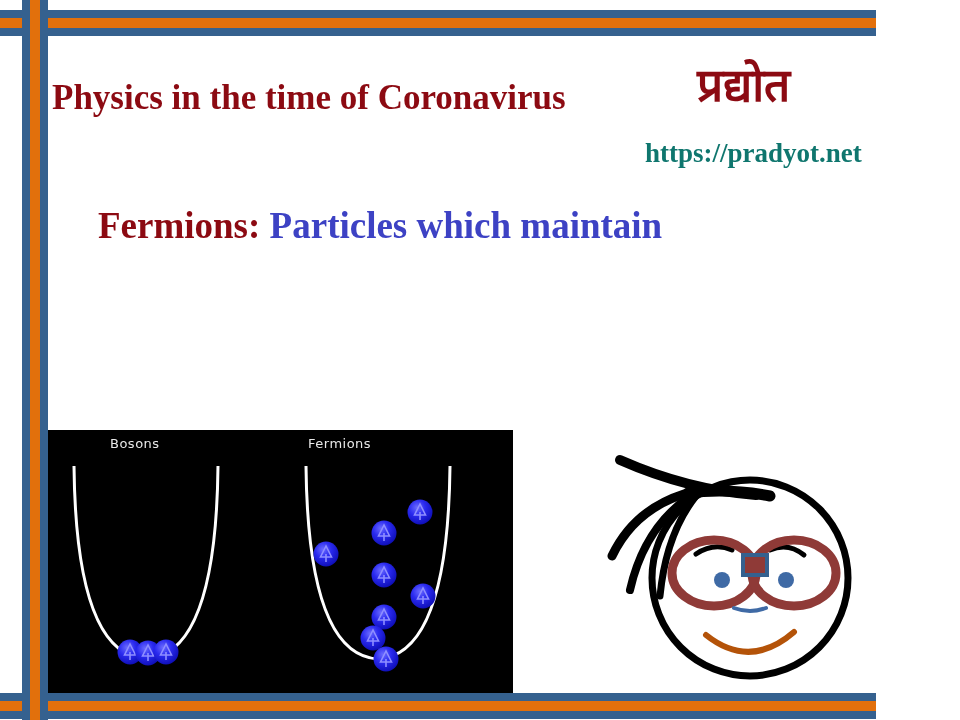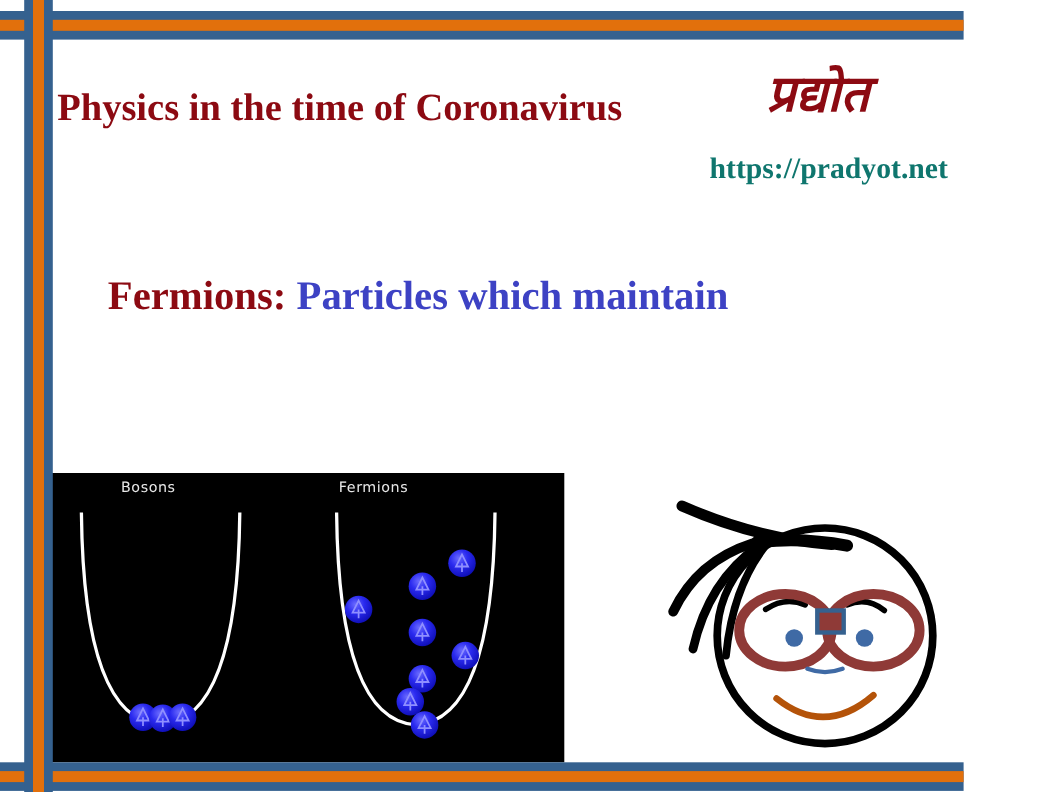--- a/index.html
+++ b/index.html
@@ -74,37 +74,36 @@
 
   .brand-devanagari {
     position: absolute;
     left: 697px; top: 62px;
     font-size: 46px;
     font-weight: bold;
     color: #8c0a12;
     font-family: "DejaVu Sans", sans-serif;
     white-space: nowrap;
     line-height: 1.0;
-    font-style: italic;
   }
 
   .brand-url {
     position: absolute;
     left: 645px; top: 138px;
     font-size: 27px;
     font-weight: bold;
     color: #0f766e;
     font-family: "Liberation Serif", serif;
     white-space: nowrap;
   }
 
   
   .defs { position: absolute; left: 0; top: 0; width: 960px; z-index: 3; }
 
-  .def-block { position: absolute; width: 900px; margin-top: 44px; }
+  .def-block { position: absolute; width: 900px; }
   .def-fermions { left: 0; top: 206px; }
   .def-bosons  { left: 0; top: 320px; }
 
   .def-line { white-space: nowrap; font-family: "Liberation Serif", serif; }
 
   .def-line1 { font-size: 37px; line-height: 1.08; }
   .def-line2 { font-size: 37px; line-height: 1.08; }
 
   .term {
     color: #8c0a12;

